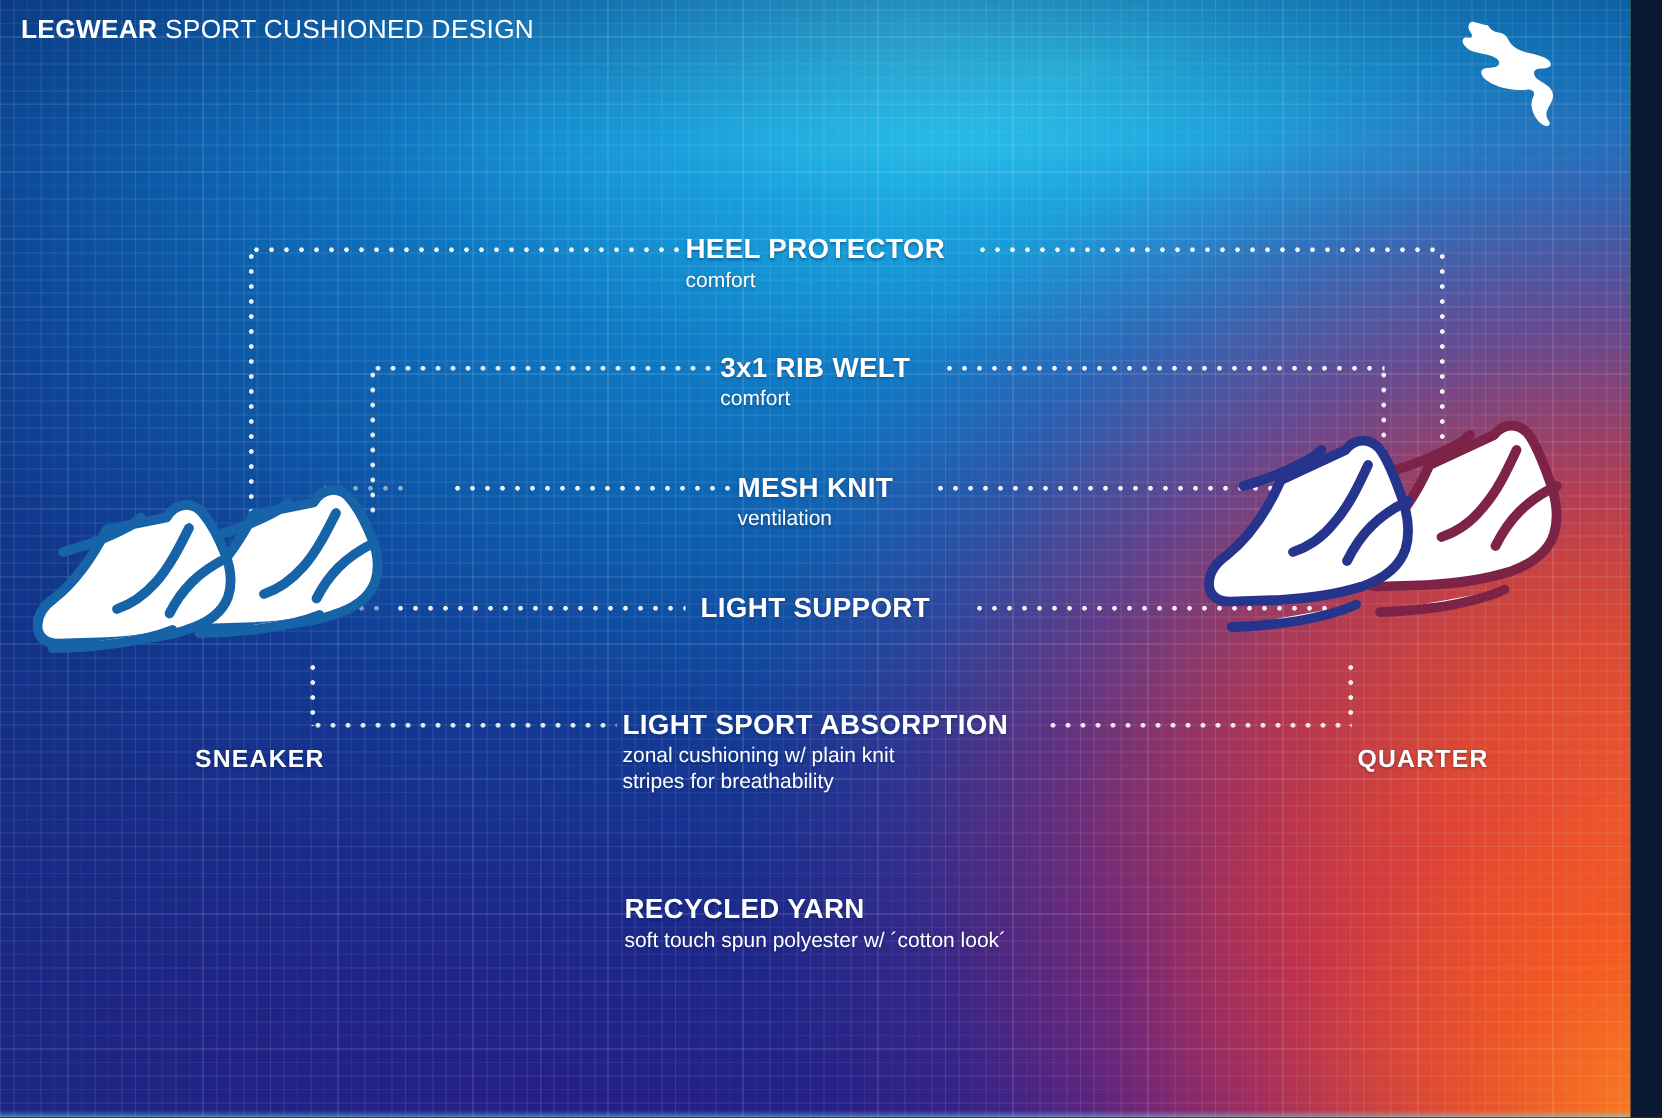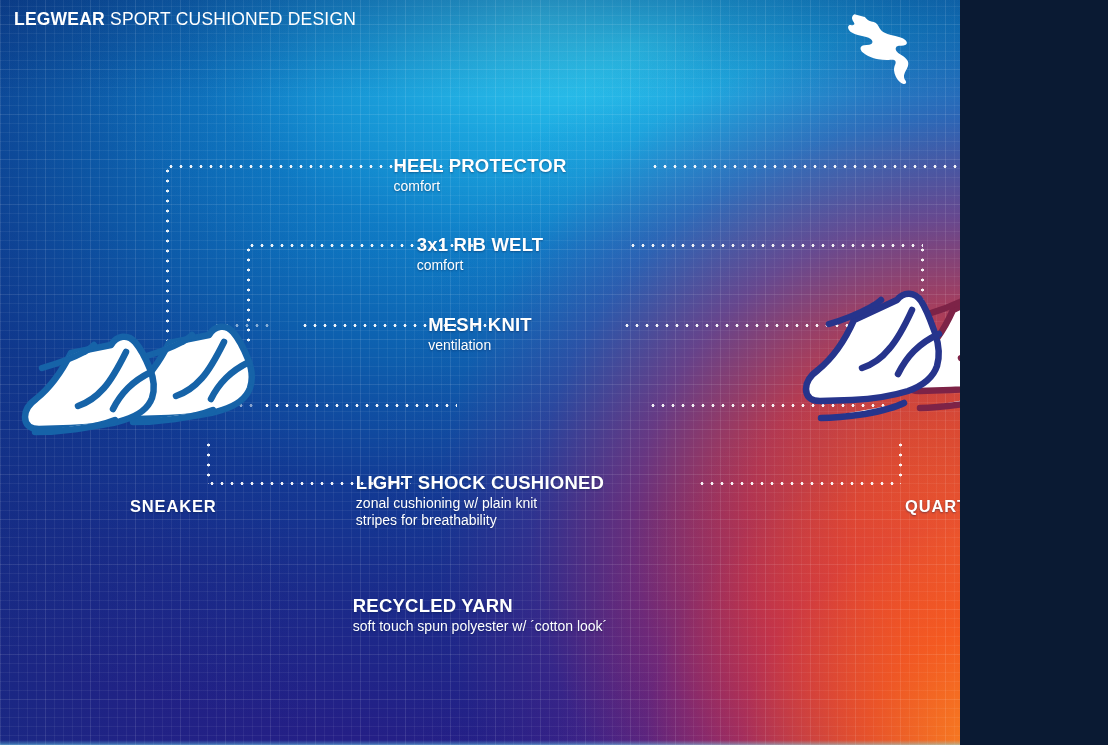--- a/index.html
+++ b/index.html
@@ -2,21 +2,21 @@
 <html><head>
 <meta charset="utf-8">
 <style>
   html, body {
     margin: 0;
     padding: 0;
     background: #0a1a33;
   }
   #stage {
     position: relative;
-    width: 960px;
+    width: 1087px;
     height: 745px;
     overflow: hidden;
     font-family: "Liberation Sans", "DejaVu Sans", sans-serif;
     color: #ffffff;
     background: #4d7c0f;
   }
 
   
   .bg-layer { position: absolute; inset: 0; }
 
@@ -275,24 +275,25 @@
     <div class="ftitle">3x1 RIB WELT</div>
     <div class="fsub">comfort</div>
   </div>
 
   <div class="feature" style="top:315px;">
     <div class="ftitle">MESH KNIT</div>
     <div class="fsub">ventilation</div>
   </div>
 
   <div class="feature" style="top:395px;">
+    <div class="ftitle">LIGHT SUPPORT</div>
   </div>
 
   <div class="feature" style="top:473px;">
-    <div class="ftitle">LIGHT SHOCK CUSHIONED</div>
+    <div class="ftitle">LIGHT SPORT ABSORPTION</div>
     <div class="fsub">zonal cushioning w/ plain knit</div>
     <div class="fsub" style="margin-top:0;">stripes for breathability</div>
   </div>
 
   <div class="feature" style="top:596px;">
     <div class="ftitle">RECYCLED YARN</div>
     <div class="fsub">soft touch spun polyester w/ ´cotton look´</div>
   </div>
 
   <div class="caption" style="left:110px; top:497px;padding-left:20px;">SNEAKER</div>

